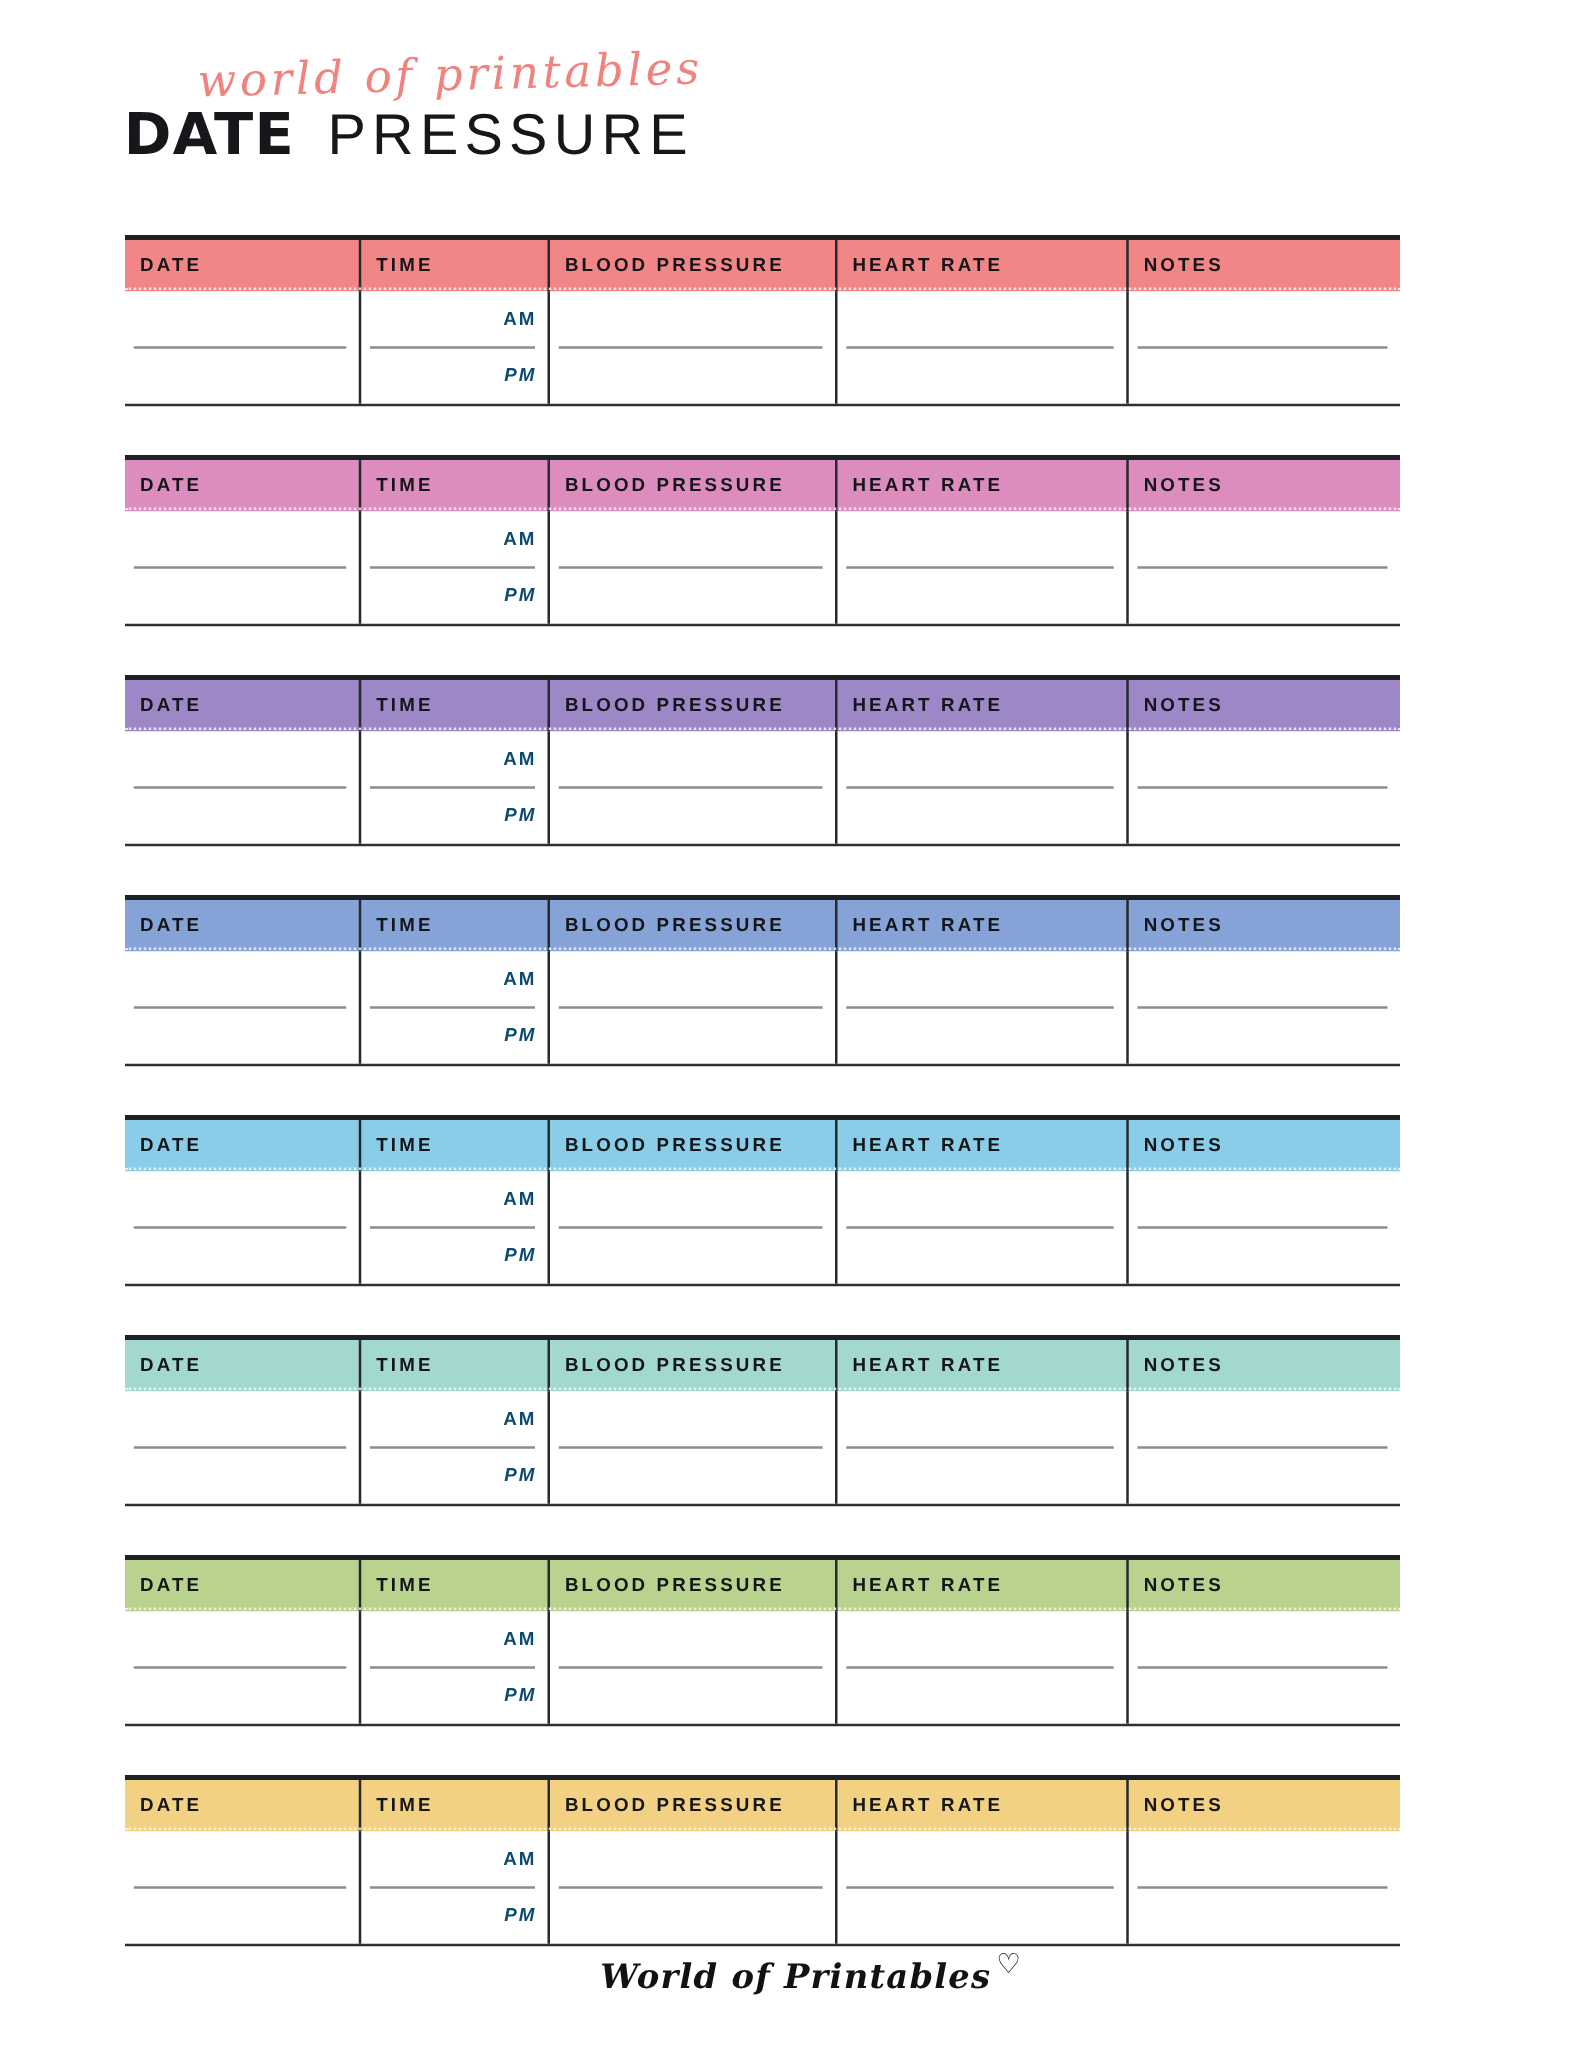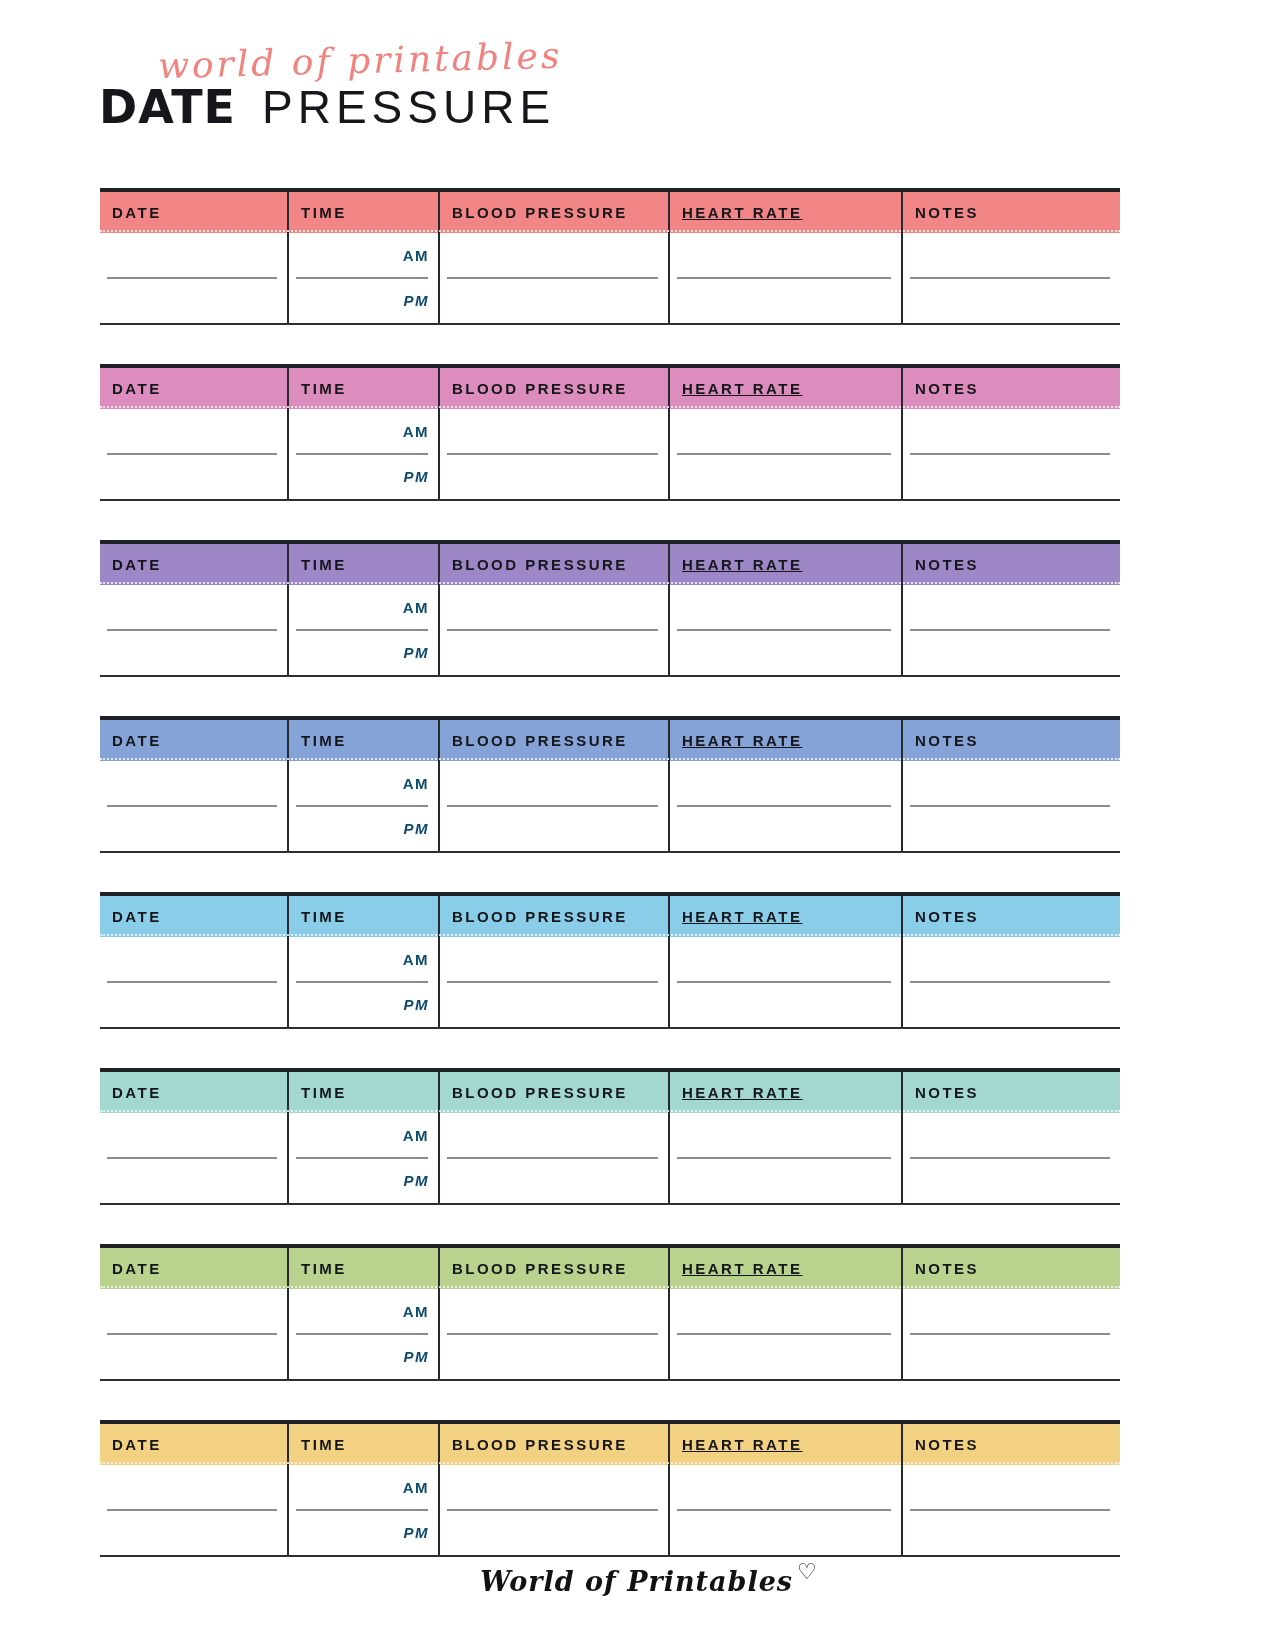--- a/index.html
+++ b/index.html
@@ -42,21 +42,21 @@
   }
   .hcell {
     box-sizing:border-box; display:flex; align-items:center;
     padding-left:12px; font-weight:700; font-size:15px;
     letter-spacing:2.5px; color:#15161a;
     border-right:2px solid #26292e; overflow:hidden; white-space:nowrap;
   }
   .c5 { border-right:none;text-align:center; }
 
   .c1 { width:18.53%; } .c2 { width:14.80%; } .c3 { width:22.55%; }
-  .c4 { width:22.84%;text-decoration:underline; } .c5 { width:21.28%; }
+  .c4 { width:22.84%; } .c5 { width:21.28%; }
 
   .sec-body {
     display:flex; height:92px; box-sizing:border-box;
     border-bottom:2px solid #2c3036; background:#ffffff;
   }
   .bcell {
     box-sizing:border-box; position:relative;
     border-right:2px solid #26292e;
   }
   .bcell.c5 { border-right:none; }

